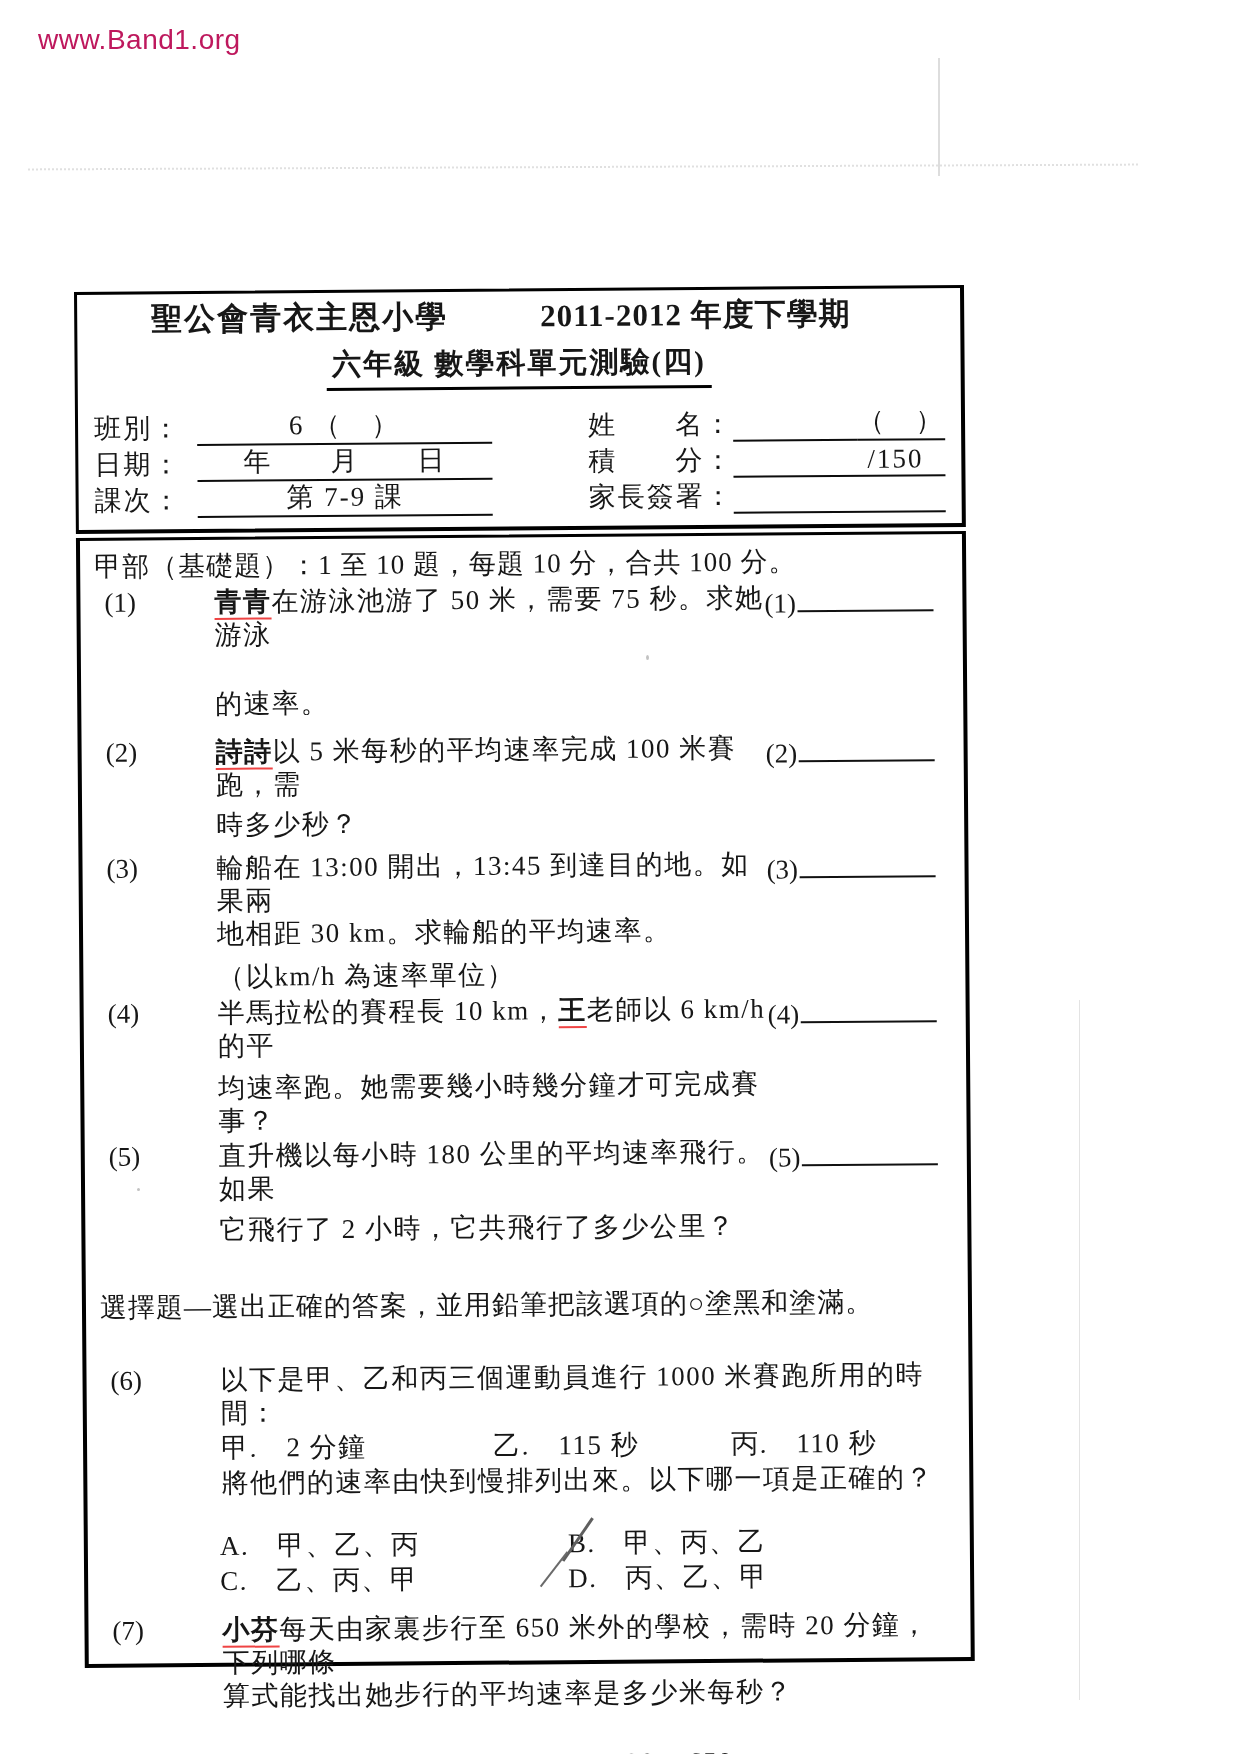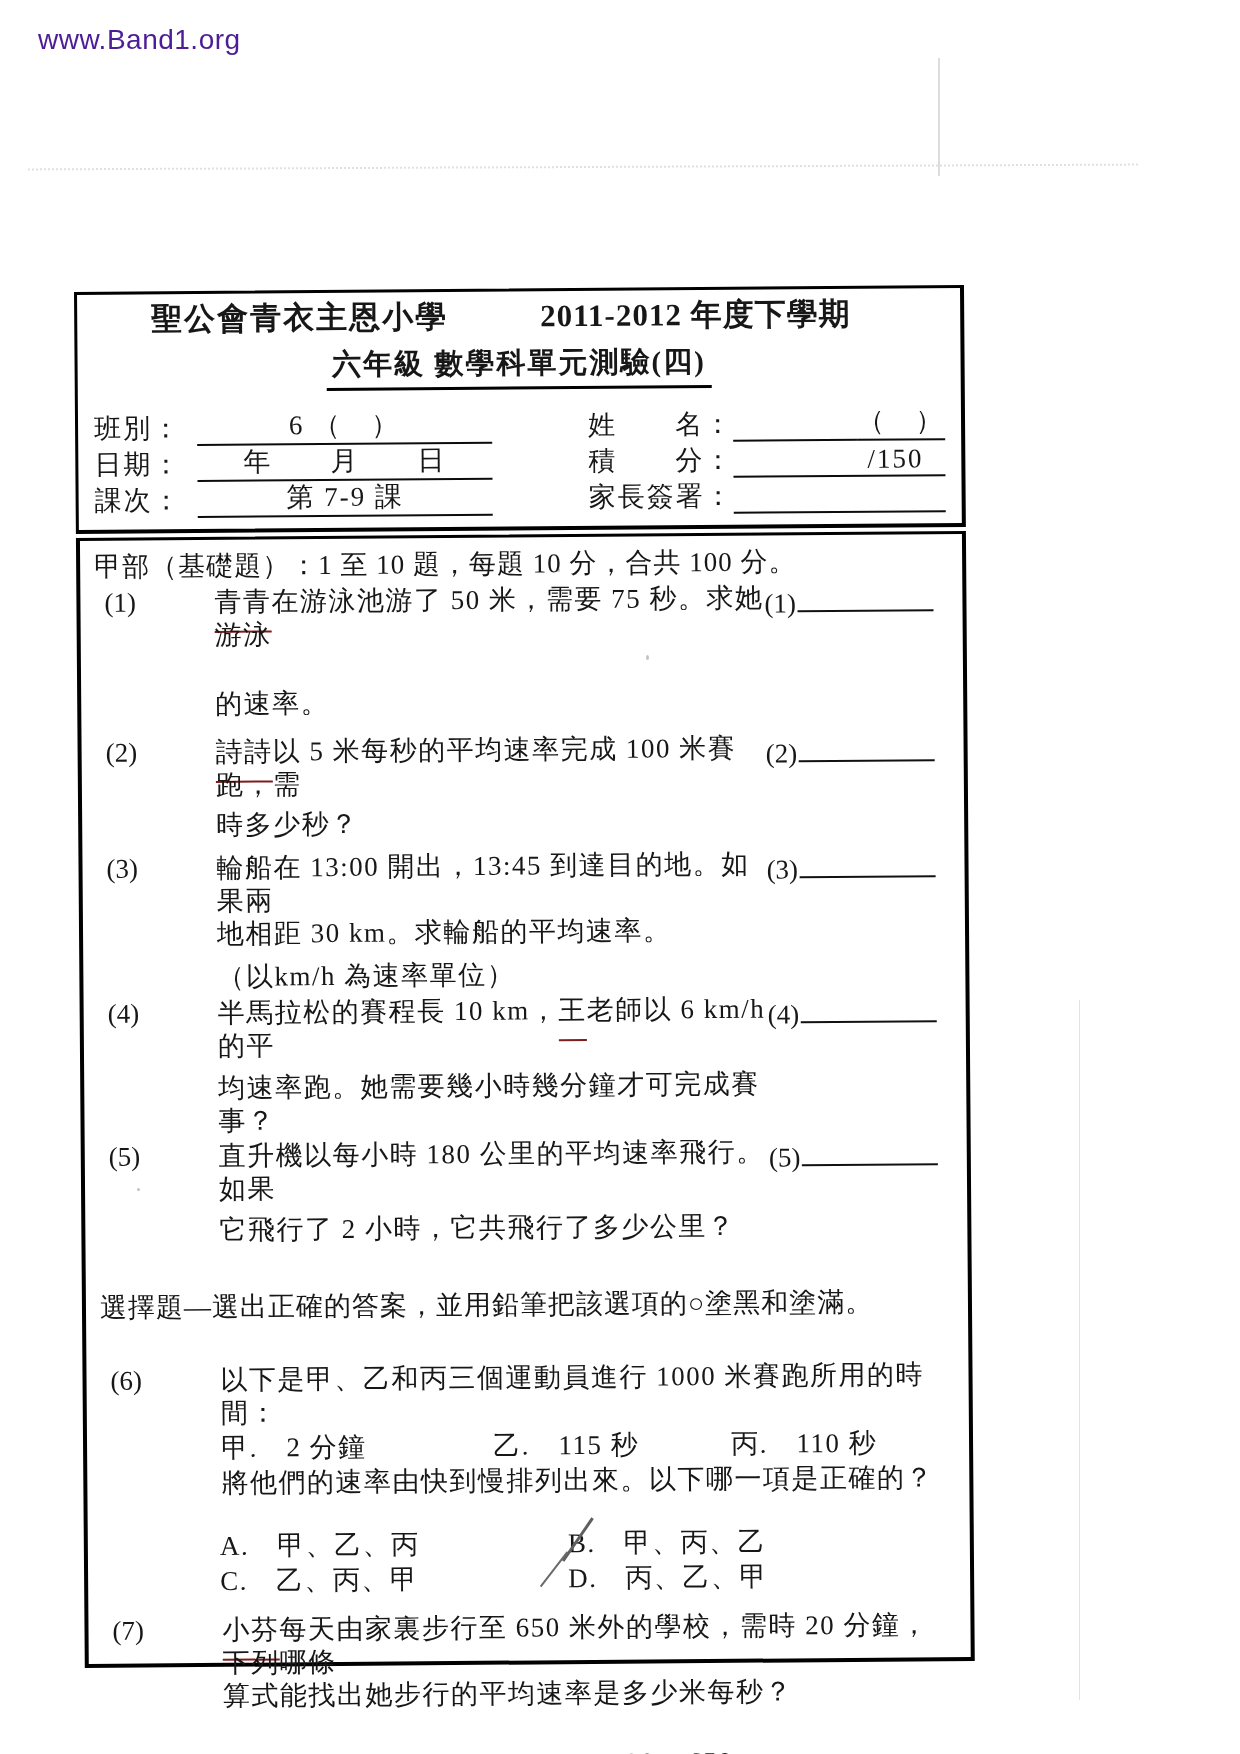--- a/index.html
+++ b/index.html
@@ -4,21 +4,21 @@
 <style>
   html,body { margin:0; padding:0; }
   body {
     width:1240px; height:1754px; position:relative; background:#ffffff;
     font-family:"Liberation Serif","DejaVu Serif",serif; color:#171717;
     overflow:hidden;
   }
   .watermark {
     position:absolute; top:24px; left:38px;
     font-family:"Liberation Sans","DejaVu Sans",sans-serif;
-    font-size:28px; color:#4c1d95; letter-spacing:.5px;
+    font-size:28px; color:#be185d; letter-spacing:.5px;
   }
   
   .artifact-dotline { position:absolute; top:166px; left:28px; width:1110px;
     border-top:2px dotted #c8c8c8; opacity:.55; transform:rotate(-.25deg); }
   .artifact-vline { position:absolute; left:938px; top:58px; height:118px;
     border-left:2px solid #d4d4d4; opacity:.8; }
   .artifact-vline2 { position:absolute; left:1079px; top:1000px; height:700px;
     border-left:1px solid #e3e3e3; }
   .speck { position:absolute; background:#8f8f8f; border-radius:50%; opacity:.55; }
   .s1 { left:556px; top:568px; width:4px; height:4px; }
@@ -57,21 +57,21 @@
   .qline { line-height:33px; letter-spacing:1.5px; white-space:pre-wrap; }
   .sec-head { margin-top:2px; line-height:33px; letter-spacing:1px; }
   .q { display:flex; }
   .qnum { box-sizing:border-box; width:120px; padding-left:10px;
     line-height:33px; flex:none; }
   .qtext { width:550px; flex:none; }
   .qtext.wide { flex:1; }
   .qans { flex:1; white-space:nowrap; line-height:33px; }
   .ansline { display:inline-block; width:136px; height:29px;
     border-bottom:2px solid #111; margin-left:2px; }
-  .uname { border-bottom:2px solid #7f1d1d; padding-bottom:14px; }
+  .uname { border-bottom:2px solid #ef4444; padding-bottom:1px;font-weight:bold; }
 
   .q1 { margin-top:3px; }  .q1 .l2 { margin-top:36px; }
   .q2 { margin-top:15px; } .q2 .l2 { margin-top:7px; }
   .q3 { margin-top:10px; } .q3 .l2 { margin-top:0; } .q3 .l3 { margin-top:10px; }
   .q4 { margin-top:3px; }  .q4 .l2 { margin-top:9px; }
   .q5 { margin-top:2px; }  .q5 .l2 { margin-top:8px; }
   .mcinstr { margin-top:44px; line-height:33px; letter-spacing:1px; }
   .q6 { margin-top:40px; } .q6 .l2 { margin-top:2px; } .q6 .l3 { margin-top:2px; }
   .items { display:flex; }
   .it1 { width:272px; } .it2 { width:238px; }

